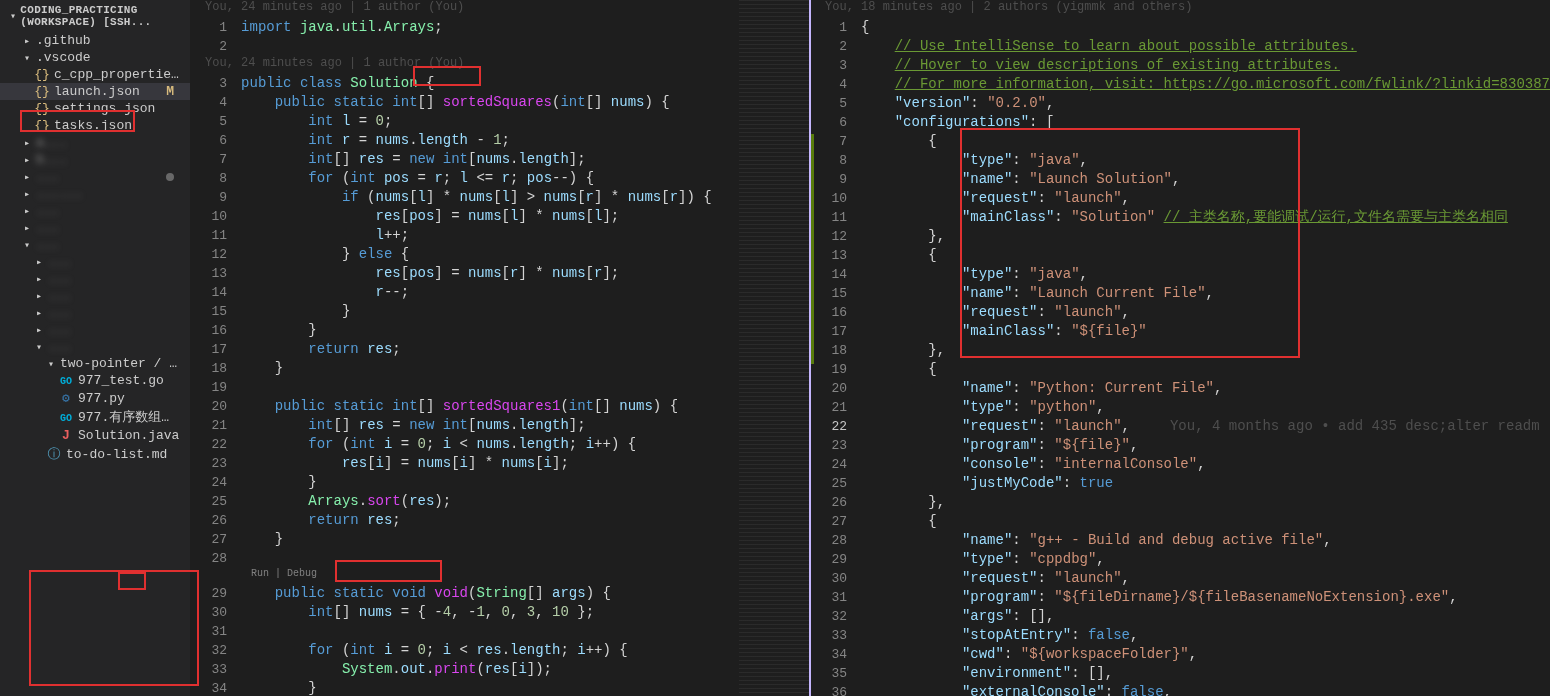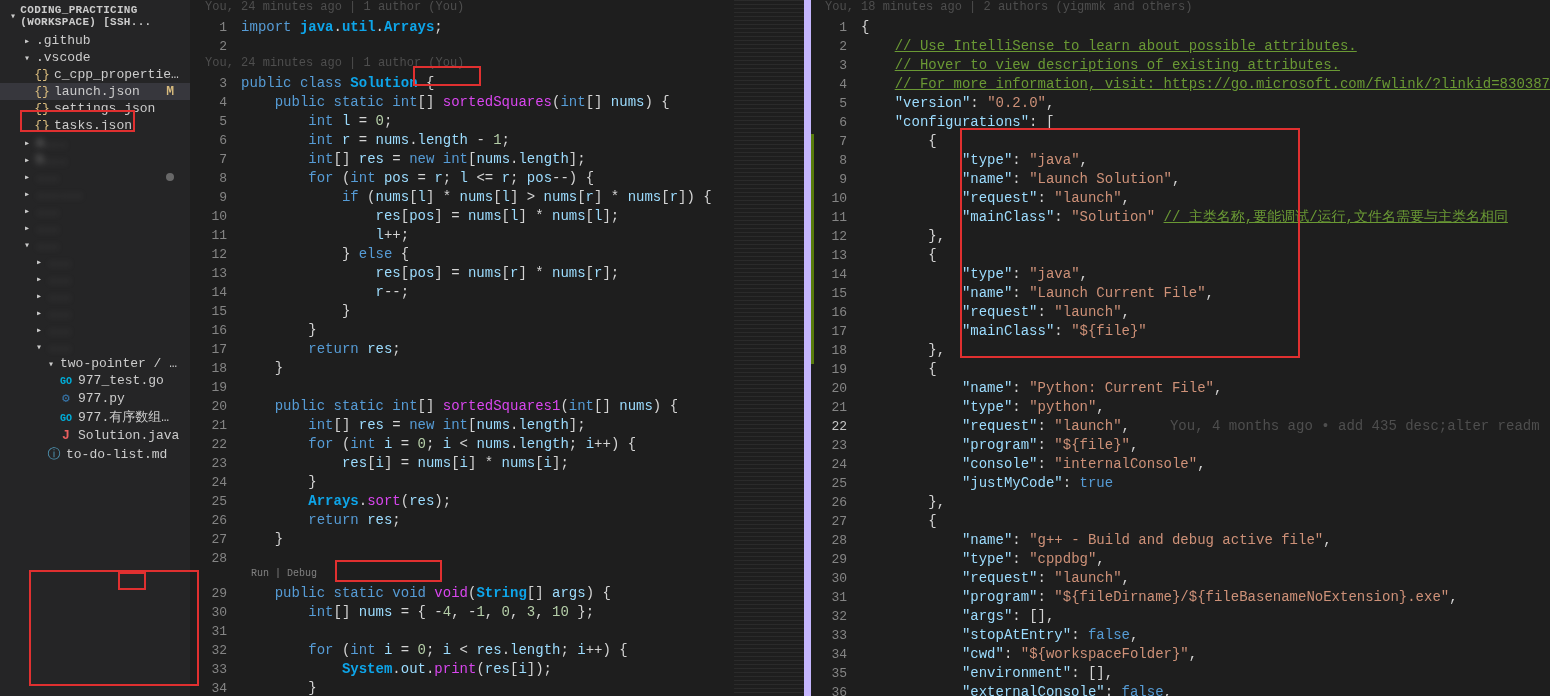--- a/index.html
+++ b/index.html
@@ -47,34 +47,34 @@
 
 .editor {
   flex:1;
   display:flex;
 }
 .pane {
   position:relative;
   overflow:hidden;
   background:#1e1e1e;
 }
-.pane.left { width:620px; border-right:7px solid #c4b5fd;}
+.pane.left { width:620px; border-right:2px solid #c4b5fd;}
 .pane.right { flex:1;}
 .gutter {
   width:50px;
   text-align:right;
   color:#858585;
   padding-right:14px;
   user-select:none;
 }
 .lines { flex:1;}
 .line { display:flex; height:19px; line-height:19px; white-space:pre;}
 .line .gutter{font-size:13px;}
 .blame { color:#4e4e4e; font-size:12px; padding-left:14px; height:18px;}
-.k{color:#569cd6;} .t{color:#0ea5e9;font-weight:bold;} .s{color:#ce9178;} .m{color:#d946ef;} .n{color:#b5cea8;} .c{color:#6a9934;text-decoration:underline;} .v{color:#9cdcfe;}
+.k{color:#569cd6;} .t{color:#86efac;} .s{color:#ce9178;} .m{color:#d946ef;} .n{color:#b5cea8;} .c{color:#6a9934;text-decoration:underline;} .v{color:#9cdcfe;}
 .pr{color:#9cdcfe;}
 .const{color:#569cd6;}
 
 .codelens { color:#808080; font-size:10px; padding-left:60px; height:16px;}
 .codelens a{color:#808080; text-decoration:none; cursor:pointer;}
 
 .minimap{position:absolute; right:0; top:0; width:70px; height:100%; opacity:.10; background:
  repeating-linear-gradient(#999 0 1px, transparent 1px 4px);}
 .glyph-bar{position:absolute;left:0;top:0;width:4px;height:100%;}
 .glyph-green{position:absolute;left:0;width:3px;background:#587c0c;}

